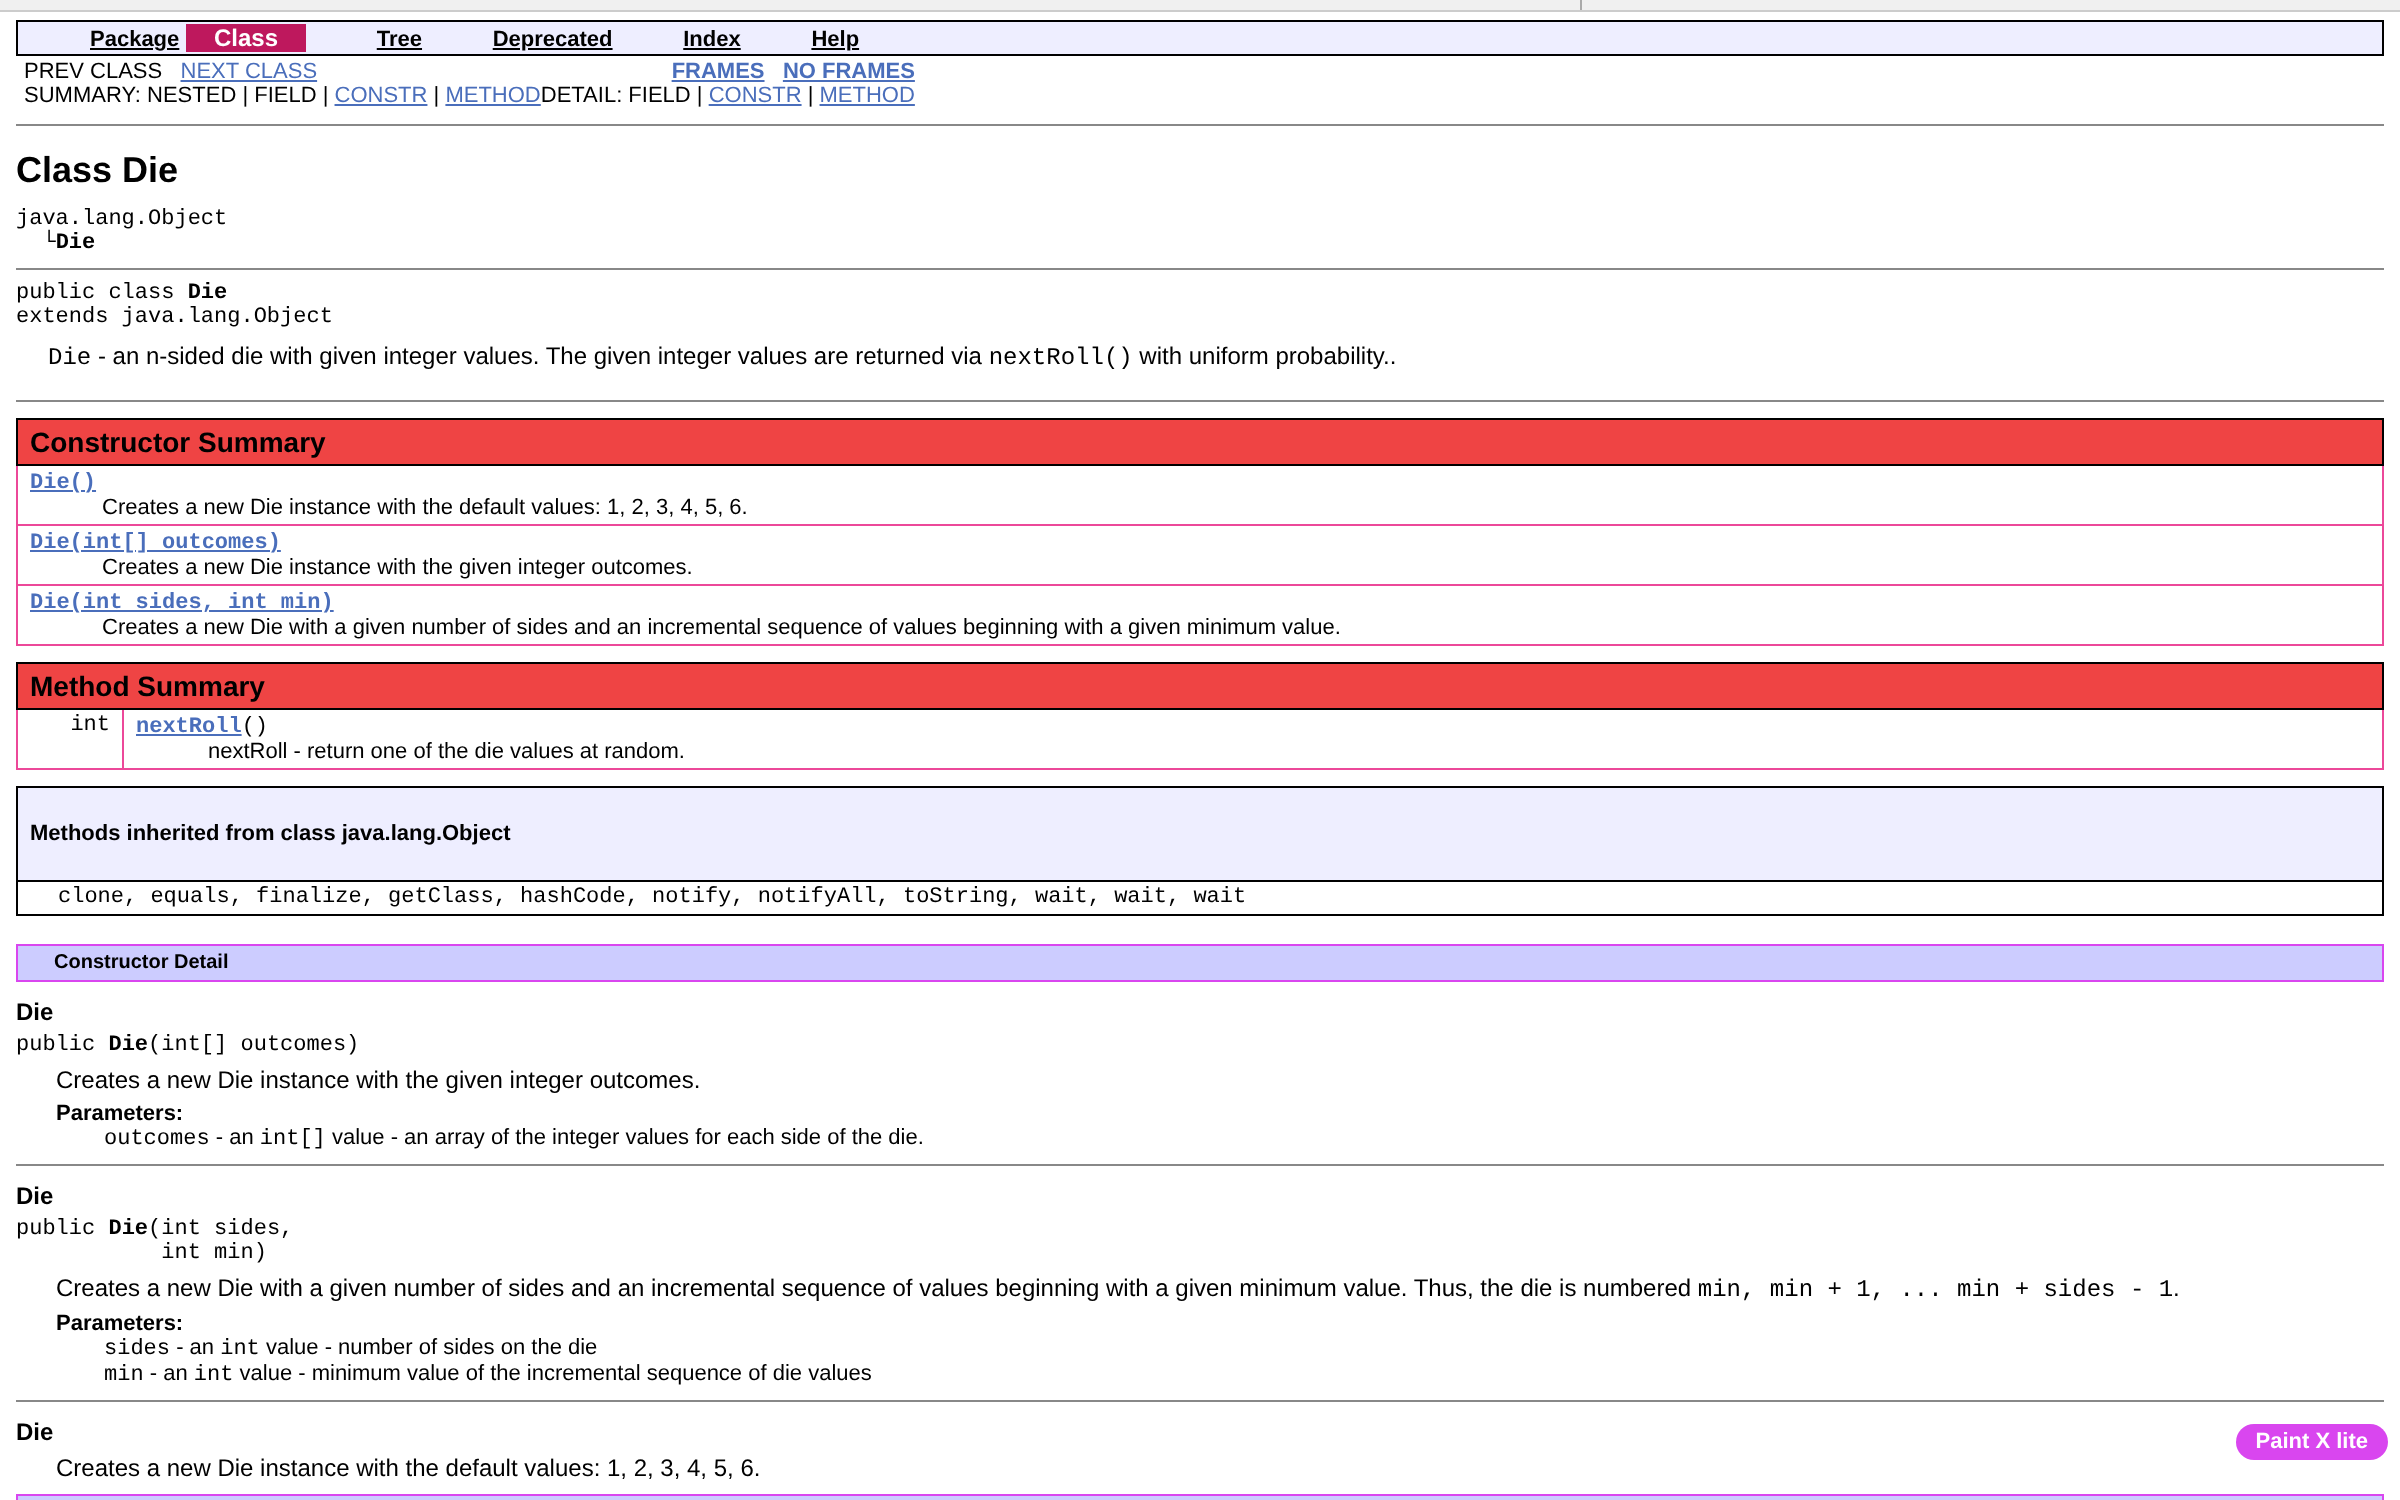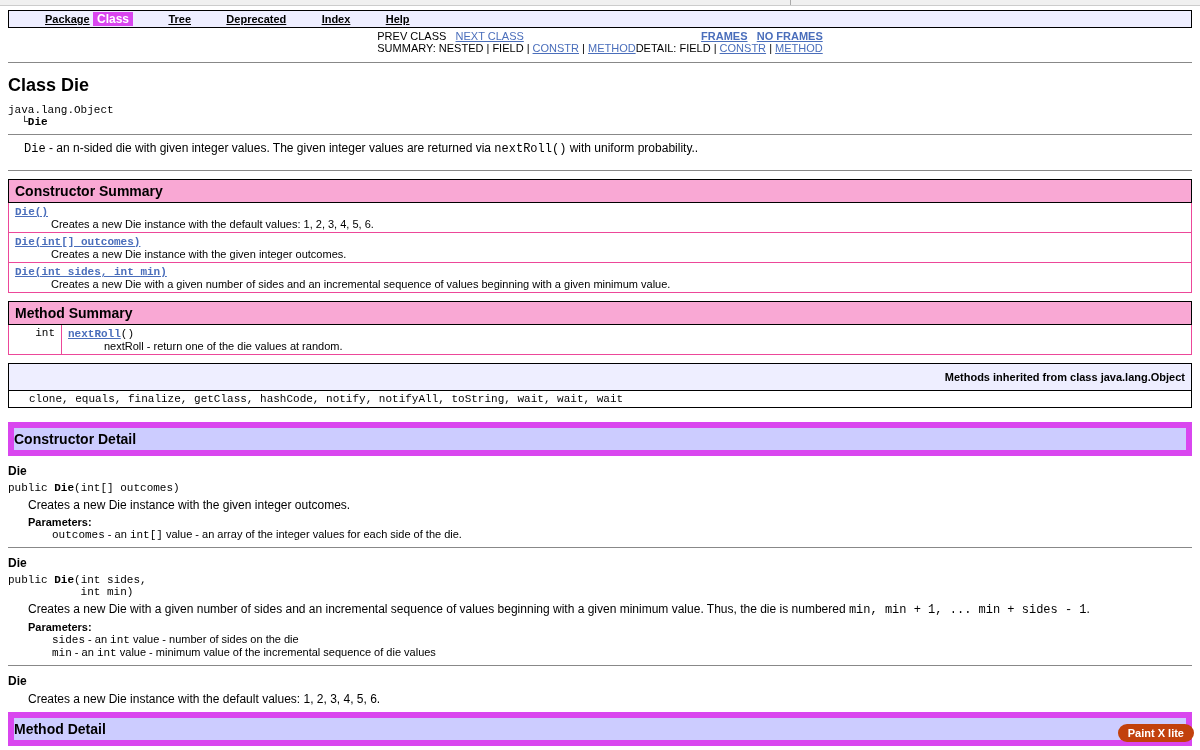--- a/index.html
+++ b/index.html
@@ -32,49 +32,49 @@
     padding: 1px 4px;
     margin-top: 4px;
   }
   .navbar a, .navbar span.link {
     color: #000;
     text-decoration: underline;
     font-weight: bold;
     font-size: 11px;
   }
   .navbar .selected {
-    background: #d946ef;
+    background: #be185d;
     color: #fff;
-    padding: 0 4px;
+    padding: 0 14px;
     font-weight: bold;
     text-decoration: none;
     display: inline-block;
   }
   .subnav {
     display: flex;
-    justify-content: center;
+    justify-content: flex-start;
     padding: 2px 4px;
     font-size: 11px;
   }
   .subnav a { color: #4A6EBB; text-decoration: underline; }
   .subnav .plain { color: #000; text-decoration: none; }
   .subnav-right { text-align: right; }
   h2.class-title { font-size: 18px; margin: 12px 0 8px 0; font-weight: bold; }
   pre.hier, pre.decl, pre.mono { font-family: "Courier New", monospace; font-size: 11px; margin: 4px 0; }
   hr { border: none; border-top: 1px solid #888; margin: 6px 0; }
   p.class-desc { font-size: 12px; margin: 6px 0 14px 16px; }
   .code { font-family: "Courier New", monospace; }
   table.summary, table.summary-inner {
     width: 100%;
     border: 1px solid #000;
     border-collapse: collapse;
     margin: 8px 0;
   }
   table.summary th.head {
-    background: #f9a8d4;
+    background: #ef4444;
     text-align: left;
     font-size: 14px;
     padding: 3px 6px;
     border: 1px solid #000;
   }
   table.summary td {
     border: 1px solid #ec4899;
     padding: 2px 6px;
     font-size: 11px;
     vertical-align: top;
@@ -84,51 +84,51 @@
   table.summary td .sig a { color: #4A6EBB; text-decoration: underline; font-weight: bold; }
   table.summary td .desc { display: block; margin-left: 36px; }
   table.inherited {
     width: 100%;
     border: 1px solid #000;
     border-collapse: collapse;
     margin: 6px 0 14px 0;
   }
   table.inherited th {
     background: #EEEEFF;
-    text-align: right;
-    font-size: 11px;
-    font-weight: bold;
-    padding: 7px 6px;
+    text-align: left;
+    font-size: 11px;
+    font-weight: bold;
+    padding: 17px 6px;
     border: 1px solid #000;
   }
   table.inherited td {
     border: 1px solid #000;
     padding: 2px 20px;
     font-family: "Courier New", monospace;
     font-size: 11px;
   }
   .section-head {
     background: #CCCCFF;
-    border: 6px solid #d946ef;
-    padding: 3px 0;
-    font-size: 14px;
+    border: 1px solid #d946ef;
+    padding: 3px 18px;
+    font-size: 10px;
     font-weight: bold;
     margin: 6px 0;
   }
   h3.member { font-size: 12px; font-weight: bold; margin: 8px 0 4px 0; }
   .detail-block { margin: 0 0 6px 0; }
   .detail-desc { margin: 4px 0 4px 20px; font-size: 12px; }
   dl.params { margin: 2px 0 2px 20px; }
   dl.params dt { font-weight: bold; font-size: 11px; }
   dl.params dd { margin-left: 24px; font-size: 11px; }
   .watermark {
     position: fixed;
     right: 6px;
-    bottom: 8px;
-    background: #c2410c;
+    bottom: 20px;
+    background: #d946ef;
     color: #fff;
     font-weight: bold;
     font-size: 11px;
     padding: 3px 10px;
     border-radius: 10px;
   }
   a.navitem { color:#000; font-weight: bold; padding-left: 32px; }
 </style>
 </head>
 <body>
@@ -164,20 +164,22 @@
       <span> | </span>
       <a href="#">METHOD</a>
     </div>
   </div>
   <hr>
 
   <h2 class="class-title">Class Die</h2>
   <pre class="hier"><span>java.lang.Object</span>
   └<b>Die</b></pre>
   <hr>
+  <pre class="decl"><span>public class </span><b>Die</b>
+<span>extends java.lang.Object</span></pre>
 
   <p class="class-desc">
     <span class="code">Die</span><span> - an n-sided die with given integer values. The given integer values are returned via </span><span class="code">nextRoll()</span><span> with uniform probability..</span>
   </p>
   <hr>
 
   <table class="summary">
     <tbody>
         <tr>
           <th class="head">Constructor Summary</th>

